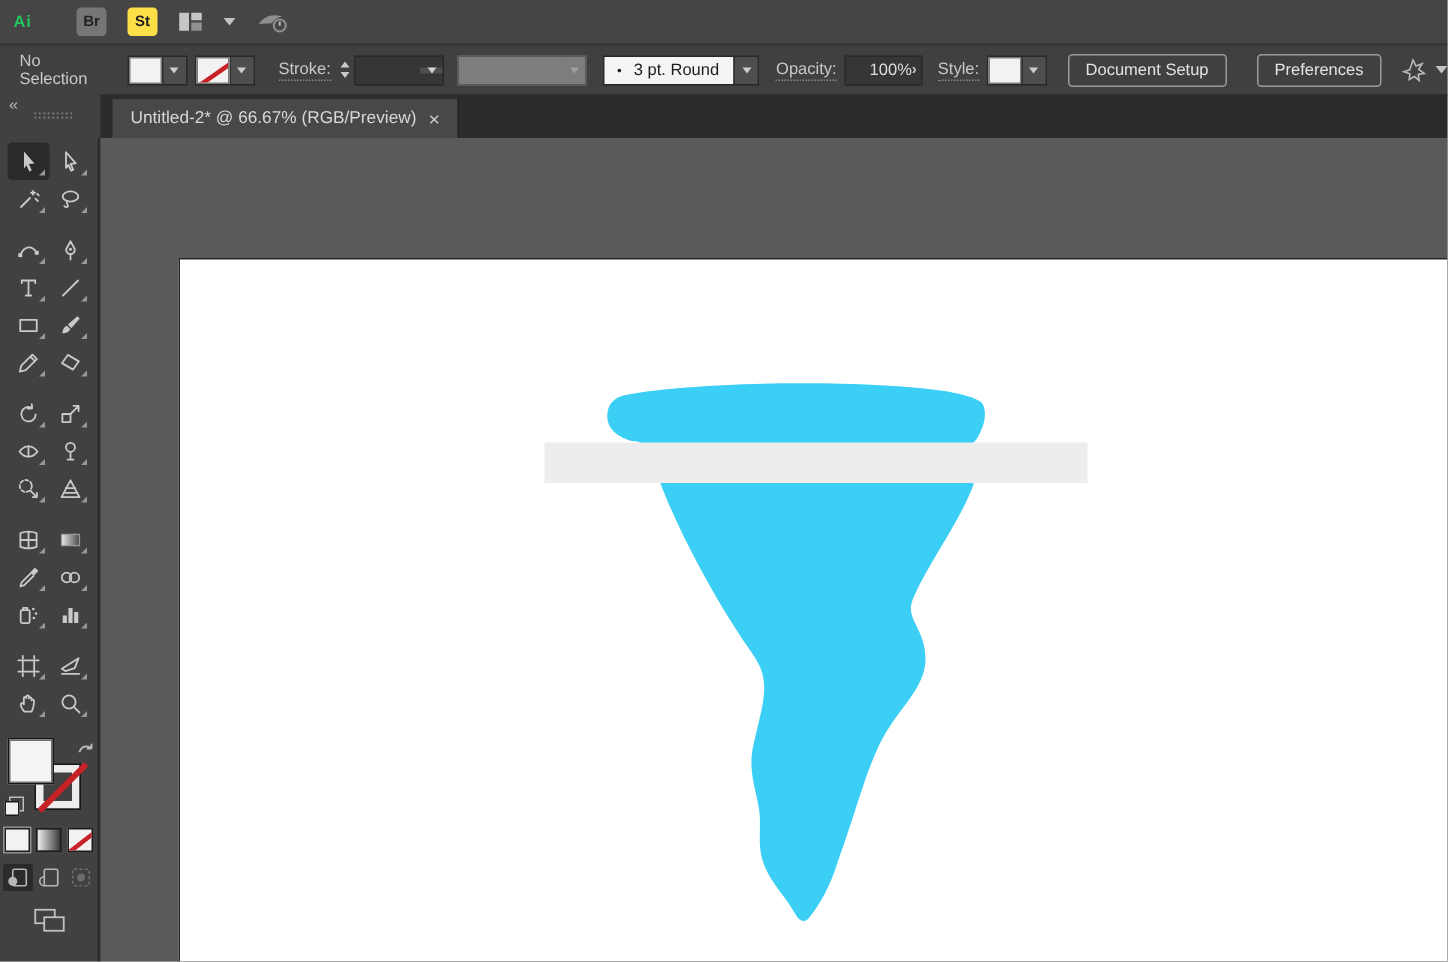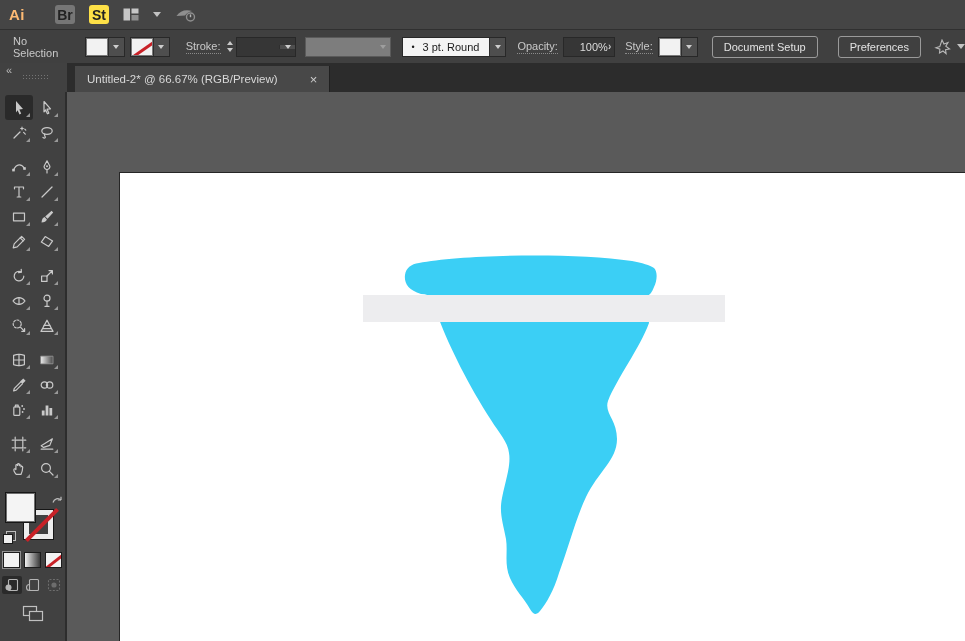--- a/index.html
+++ b/index.html
@@ -8,27 +8,27 @@
     background:#3e3e3e;
     font-family:"Liberation Sans",sans-serif;
     -webkit-font-smoothing:antialiased;
   }
   
   .menubar{
     position:absolute;left:0;top:0;width:965px;height:29px;
     background:#454545;border-bottom:1px solid #303030;
     display:flex;align-items:center;color:#d9d9d9;font-size:12px;
   }
-  .ai-logo{color:#fdba74;font-weight:bold;font-size:15px;margin:0 16px 0 9px;letter-spacing:.5px}
+  .ai-logo{color:#22c55e;font-weight:bold;font-size:11px;margin:0 16px 0 9px;letter-spacing:.5px}
   .menu-items{display:flex;align-items:center}
   .menu-item{padding:0 13px;cursor:default;height:29px;display:flex;align-items:center}
   .menubar-right{display:flex;align-items:center;margin-left:14px;gap:14px}
   .sq-btn{
     width:20px;height:19px;border-radius:3px;display:flex;align-items:center;justify-content:center;
-    font-size:14px;font-weight:bold;color:#222;border:none;cursor:pointer;
+    font-size:10px;font-weight:bold;color:#222;border:none;cursor:pointer;
   }
   .sq-btn.br{background:#767676}
   .sq-btn.st{background:#fde047}
   .chev-down{width:0;height:0;border-left:4px solid transparent;border-right:4px solid transparent;border-top:5px solid #c2c2c2}
   .mb-icon{display:flex;align-items:center}
   
   .controlbar{
     position:absolute;left:0;top:30px;width:965px;height:33px;
     background:#404040;border-bottom:1px solid #2a2a2a;
     display:flex;align-items:center;color:#c9c9c9;font-size:11px;
@@ -62,21 +62,21 @@
   .dock-header{
     position:absolute;left:0;top:63px;width:67px;height:29px;background:#414141;
   }
   .collapse{position:absolute;left:6px;top:1px;color:#b9b9b9;font-size:11px;letter-spacing:-1px;cursor:pointer}
   .grip{position:absolute;left:22px;top:11px;width:26px;height:6px;cursor:grab;
     background-image:radial-gradient(#757575 34%,transparent 36%);background-size:3px 3px}
   .tabbar{
     position:absolute;left:67px;top:63px;right:0;height:29px;background:#2c2c2c;display:flex;align-items:flex-end;
   }
   .tab{
-    height:26px;background:#484848;display:flex;align-items:center;gap:32px;
+    height:26px;background:#484848;display:flex;align-items:center;gap:8px;
     padding:0 12px;margin-left:8px;color:#d8d8d8;font-size:11.5px;cursor:pointer;
     border-right:1px solid #202020;
   }
   .tab-close{color:#cccccc;font-size:13px;line-height:1;cursor:pointer}
   
   .dock{
     position:absolute;left:0;top:92px;width:67px;bottom:0;background:#414141;
     border-right:2px solid #2d2d2d;box-sizing:border-box;
   }
   .tool-groups{padding-top:3px}

